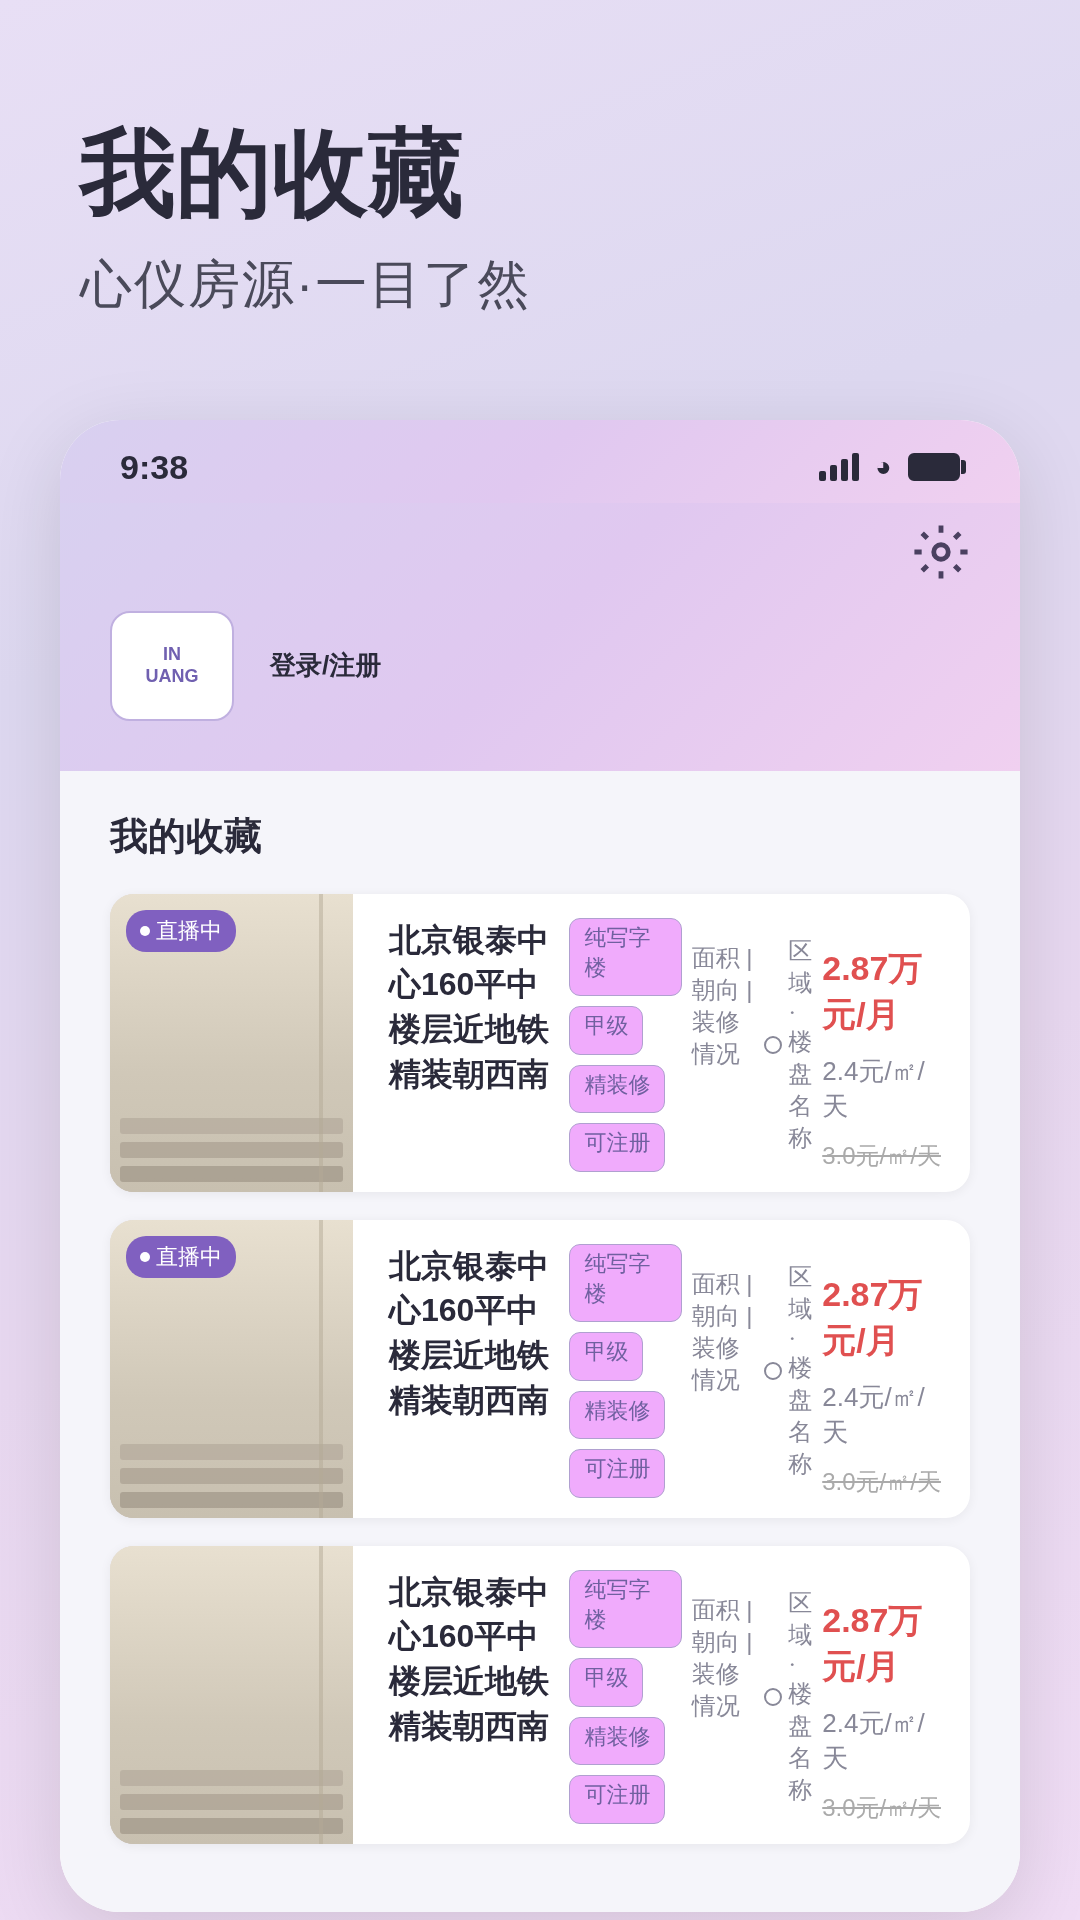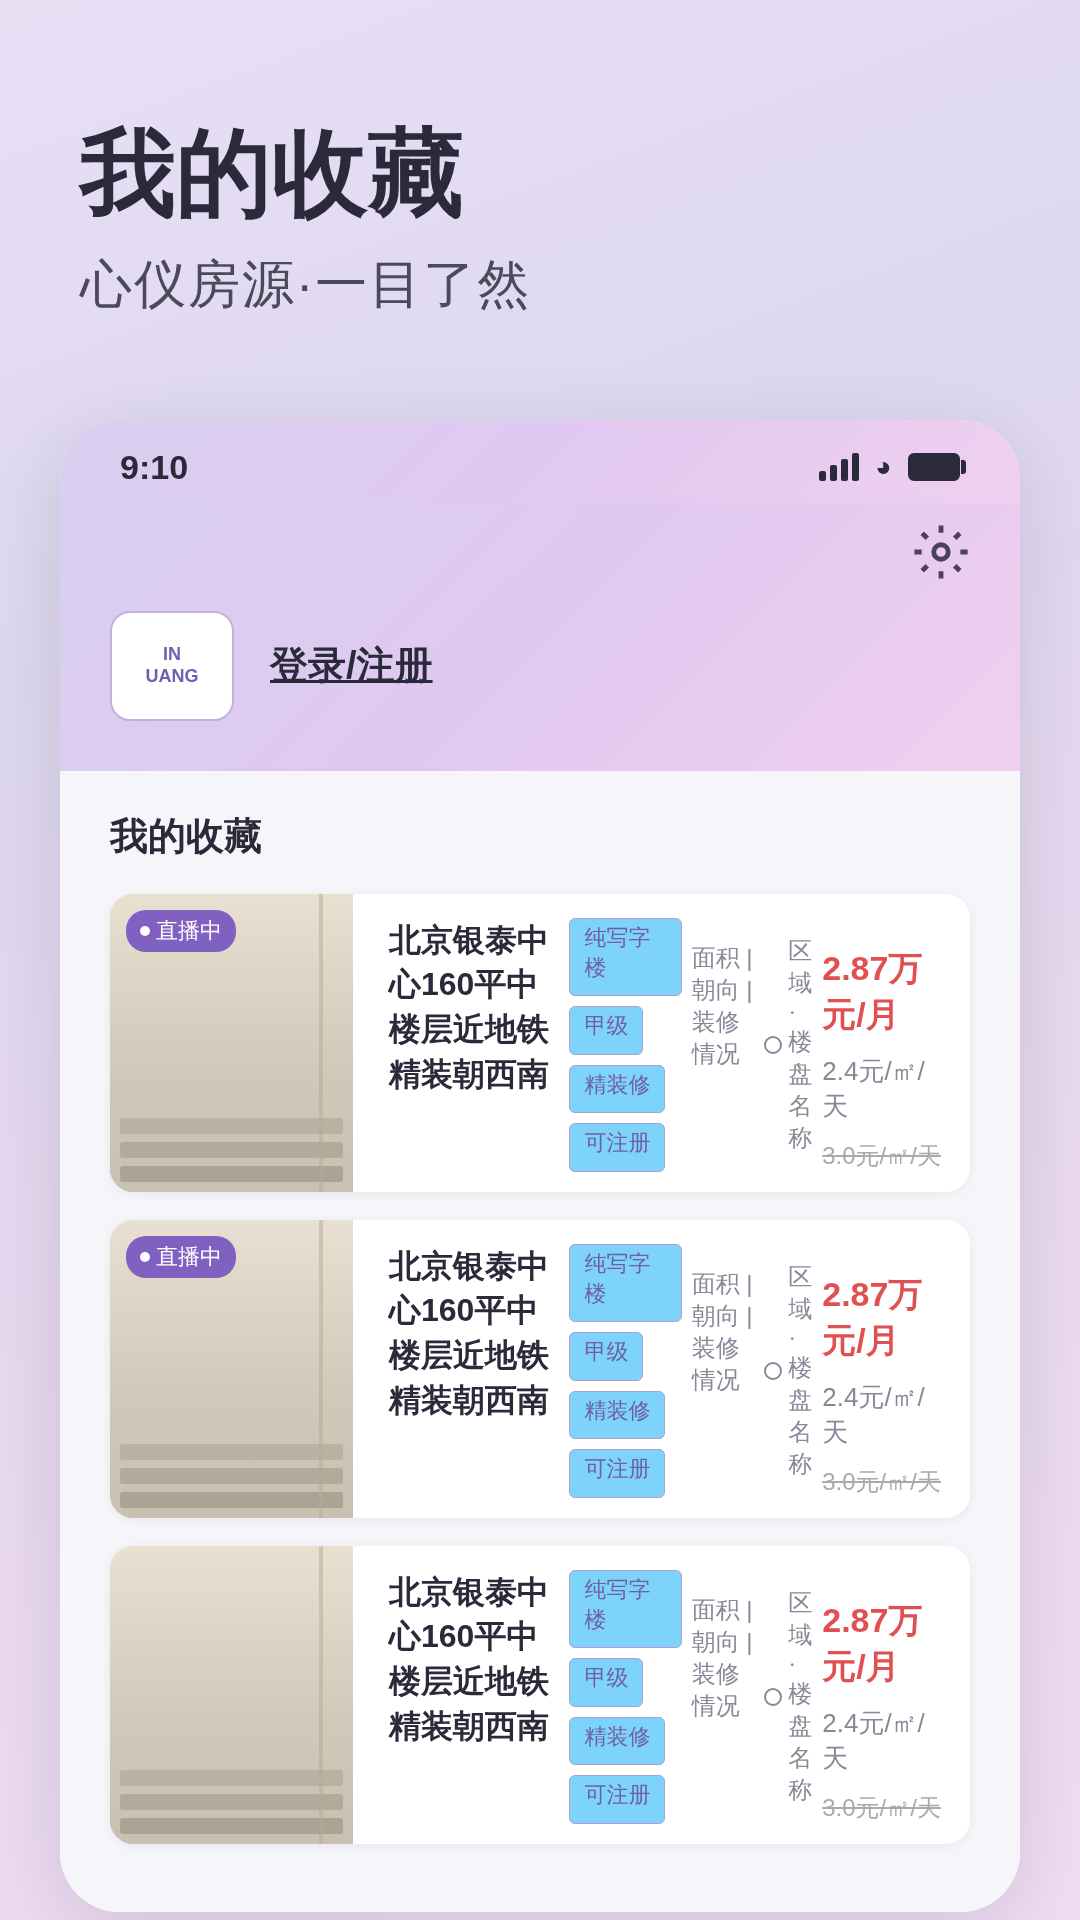--- a/index.html
+++ b/index.html
@@ -133,24 +133,23 @@
       color: #7060b0;
       line-height: 1.2;
       text-align: center;
     }
     .user-info {
       display: flex;
       flex-direction: column;
       gap: 10px;
     }
     .login-title {
-      font-size: 38px;
+      font-size: 26px;
       font-weight: 700;
       color: #2a2a3a;
-      text-decoration: underline;
     }
     .login-subtitle {
       font-size: 30px;
       color: #6a6a7a;
     }
 
     
     .phone-content {
       background: #f5f5fa;
       padding: 40px 50px;
@@ -241,22 +240,22 @@
     .card-tags {
       display: flex;
       flex-wrap: wrap;
       gap: 10px;
     }
     .tag {
       font-size: 22px;
       color: #7060a0;
       border: 1.5px solid #b0a0d0;
       padding: 4px 14px;
-      border-radius: 6px;
-      background: #7dd3fc;
+      border-radius: 11px;
+      background: #f0abfc;
     }
 
     .card-meta {
       font-size: 24px;
       color: #888898;
       margin-top: 24px;
     }
 
     .card-location {
       font-size: 24px;
@@ -301,21 +300,21 @@
 <body>
 
 <div class="page-header">
   <div class="page-title">我的收藏</div>
   <div class="page-subtitle">心仪房源·一目了然</div>
 </div>
 
 <div class="phone-mockup">
 
   <div class="status-bar">
-    <span class="status-time">9:10</span>
+    <span class="status-time">9:38</span>
     <div class="status-icons">
       <div class="signal-bars">
         <div class="signal-bar" style="height:10px;"></div>
         <div class="signal-bar" style="height:16px;"></div>
         <div class="signal-bar" style="height:22px;"></div>
         <div class="signal-bar" style="height:28px;"></div>
       </div>
       <span class="wifi-icon">◕</span>
       <div class="battery-icon"></div>
     </div>

